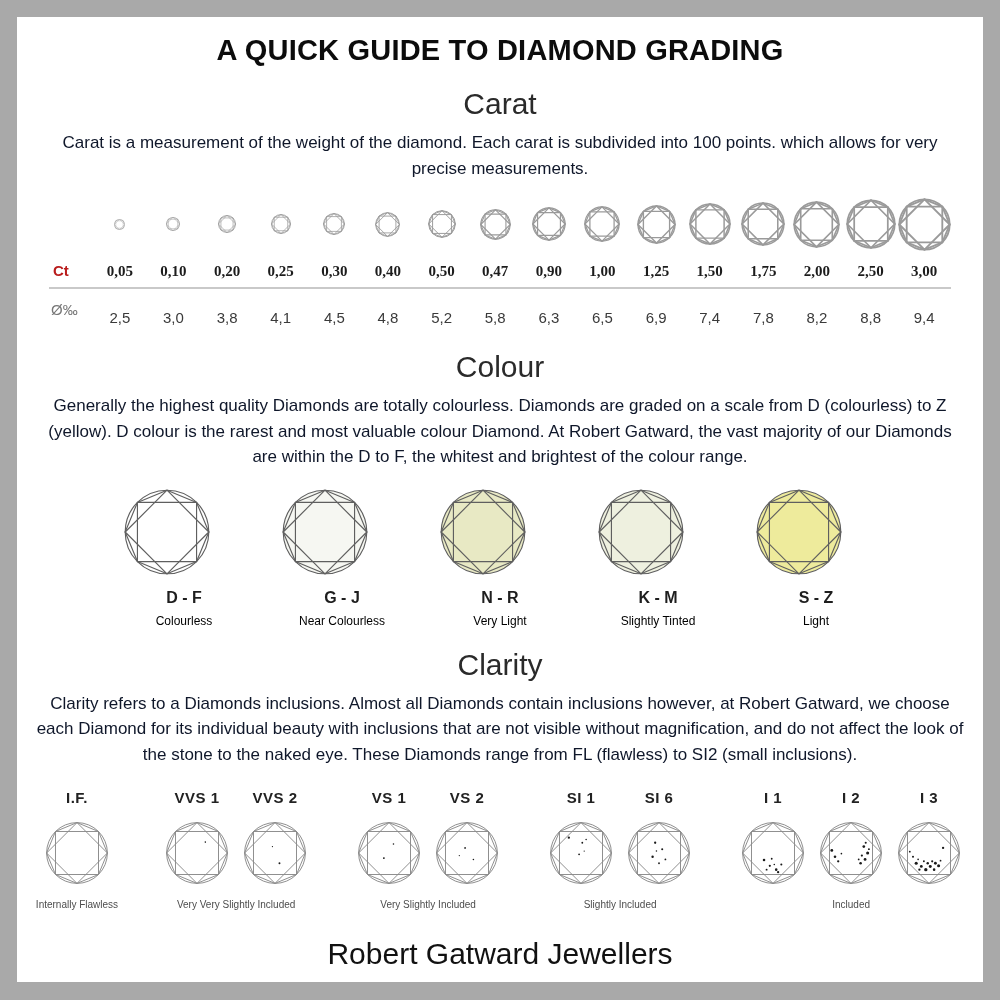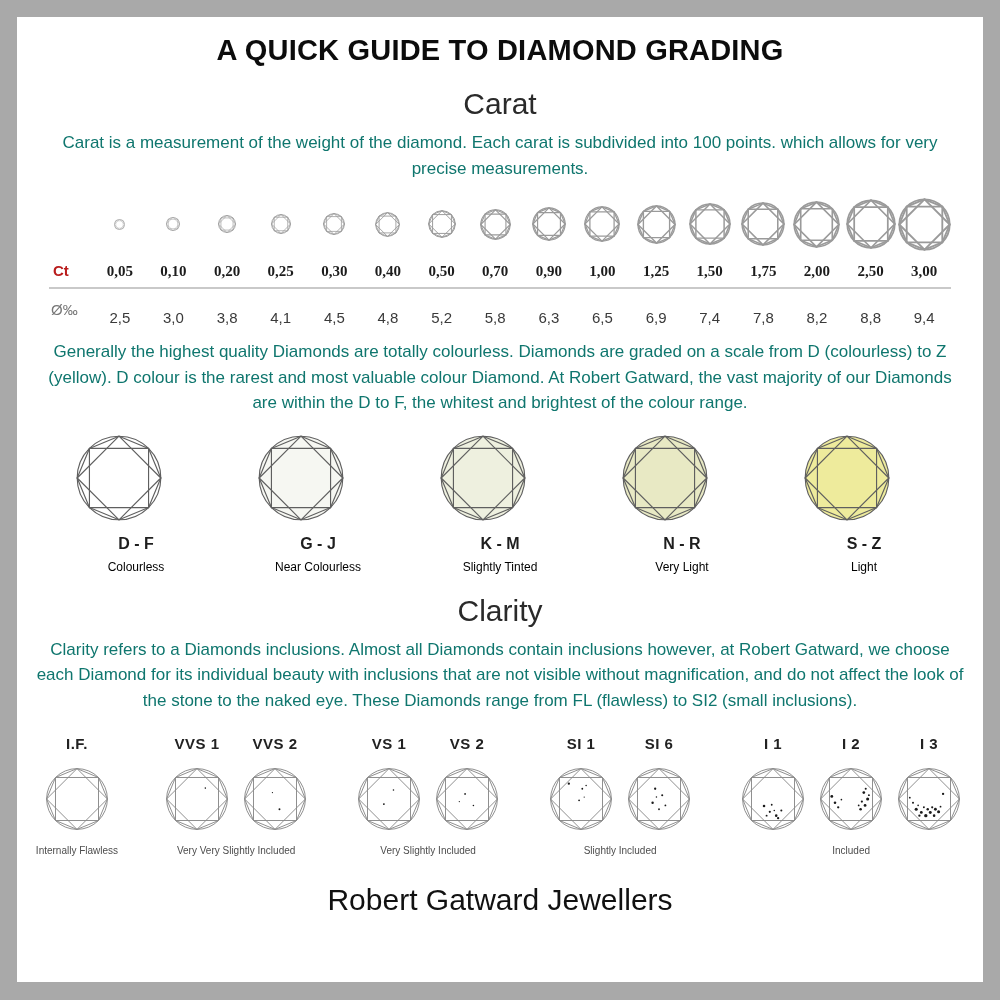--- a/index.html
+++ b/index.html
@@ -21,39 +21,39 @@
     margin:17px 0 0;
     font-size:29px;font-weight:700;letter-spacing:.2px;color:#0c0c0c;
   }
   .section-heading{
     margin:20px 0 0;
     font-size:30px;font-weight:400;color:#2a2a2a;
   }
   .section-desc{
     margin:9px auto 0;
     max-width:910px;
-    font-size:17px;line-height:1.5;color:#0f766e;
+    font-size:17px;line-height:1.5;color:#0f172a;
   }
   
   .carat-table{
     width:902px;margin:14px auto 0;
     display:grid;
     grid-template-columns:44px repeat(16,1fr);
     align-items:center;
   }
   .carat-gem-cell{height:58px;display:flex;align-items:center;justify-content:center;}
   .carat-ct-cell{padding:10px 0 7px;font-size:15px;font-weight:700;color:#1c1c1c;font-family:Liberation Serif, serif;}
   .carat-row-label{font-size:15px;font-weight:700;color:#b91c1c;text-align:left;padding-left:4px;}
   .carat-divider{grid-column:1 / -1;border-top:2px solid #c9c9c9;height:0;}
   .carat-mm-cell{padding:20px 0 4px;font-size:15px;color:#3a3a3a;}
   .carat-mm-label{font-weight:400;color:#777;font-size:15px;text-align:left;padding-left:2px;}
   
   .colour-row{
     margin:18px auto 0;
-    display:flex;justify-content:center;gap:60px;
+    display:flex;justify-content:center;gap:36px;
   }
   .colour-item{width:122px;}
   .colour-range{margin-top:13px;font-size:16px;font-weight:700;color:#1e1e1e;}
   .colour-label{margin-top:7px;font-size:12px;color:#000000;}
   
   .clarity-row{
     margin:22px auto 0;
     display:flex;justify-content:center;align-items:flex-start;gap:44px;
   }
   .clarity-group{display:flex;flex-direction:column;align-items:center;}
@@ -174,21 +174,21 @@
         </svg>
       </div>
       <div class="carat-row-label">Ct</div>
       <div class="carat-ct-cell">0,05</div>
       <div class="carat-ct-cell">0,10</div>
       <div class="carat-ct-cell">0,20</div>
       <div class="carat-ct-cell">0,25</div>
       <div class="carat-ct-cell">0,30</div>
       <div class="carat-ct-cell">0,40</div>
       <div class="carat-ct-cell">0,50</div>
-      <div class="carat-ct-cell">0,70</div>
+      <div class="carat-ct-cell">0,47</div>
       <div class="carat-ct-cell">0,90</div>
       <div class="carat-ct-cell">1,00</div>
       <div class="carat-ct-cell">1,25</div>
       <div class="carat-ct-cell">1,50</div>
       <div class="carat-ct-cell">1,75</div>
       <div class="carat-ct-cell">2,00</div>
       <div class="carat-ct-cell">2,50</div>
       <div class="carat-ct-cell">3,00</div>
       <div class="carat-divider"></div>
       <div class="carat-mm-label">Ø‰</div>
@@ -203,50 +203,51 @@
       <div class="carat-mm-cell">6,3</div>
       <div class="carat-mm-cell">6,5</div>
       <div class="carat-mm-cell">6,9</div>
       <div class="carat-mm-cell">7,4</div>
       <div class="carat-mm-cell">7,8</div>
       <div class="carat-mm-cell">8,2</div>
       <div class="carat-mm-cell">8,8</div>
       <div class="carat-mm-cell">9,4</div>
     </div>
 
+  <h2 class="section-heading">Colour</h2>
   <p class="section-desc">Generally the highest quality Diamonds are totally colourless. Diamonds are graded on a scale from D (colourless) to Z (yellow). D colour is the rarest and most valuable colour Diamond. At Robert Gatward, the vast majority of our Diamonds are within the D to F, the whitest and brightest of the colour range.</p>
 
   <div class="colour-row">
       <div class="colour-item">
         <svg viewBox="0 0 100 100" width="88" height="88" class="gem" style="--gem-fill: #ffffff; --gem-stroke: #5f5f5f; stroke-width: 1.3px;">
           <use href="#gem-shape" xlink:href="#gem-shape"></use>
         </svg>
         <div class="colour-range">D - F</div>
         <div class="colour-label">Colourless</div>
       </div>
       <div class="colour-item">
         <svg viewBox="0 0 100 100" width="88" height="88" class="gem" style="--gem-fill: #f6f7f2; --gem-stroke: #5f5f5f; stroke-width: 1.3px;">
           <use href="#gem-shape" xlink:href="#gem-shape"></use>
         </svg>
         <div class="colour-range">G - J</div>
         <div class="colour-label">Near Colourless</div>
       </div>
       <div class="colour-item">
+        <svg viewBox="0 0 100 100" width="88" height="88" class="gem" style="--gem-fill: #e8e9c4; --gem-stroke: #5f5f5f; stroke-width: 1.3px;">
+          <use href="#gem-shape" xlink:href="#gem-shape"></use>
+        </svg>
+        <div class="colour-range">N - R</div>
+        <div class="colour-label">Very Light</div>
+      </div>
+      <div class="colour-item">
         <svg viewBox="0 0 100 100" width="88" height="88" class="gem" style="--gem-fill: #eef0df; --gem-stroke: #5f5f5f; stroke-width: 1.3px;">
           <use href="#gem-shape" xlink:href="#gem-shape"></use>
         </svg>
         <div class="colour-range">K - M</div>
         <div class="colour-label">Slightly Tinted</div>
-      </div>
-      <div class="colour-item">
-        <svg viewBox="0 0 100 100" width="88" height="88" class="gem" style="--gem-fill: #e8e9c4; --gem-stroke: #5f5f5f; stroke-width: 1.3px;">
-          <use href="#gem-shape" xlink:href="#gem-shape"></use>
-        </svg>
-        <div class="colour-range">N - R</div>
-        <div class="colour-label">Very Light</div>
       </div>
       <div class="colour-item">
         <svg viewBox="0 0 100 100" width="88" height="88" class="gem" style="--gem-fill: #eeeb9c; --gem-stroke: #5f5f5f; stroke-width: 1.3px;">
           <use href="#gem-shape" xlink:href="#gem-shape"></use>
         </svg>
         <div class="colour-range">S - Z</div>
         <div class="colour-label">Light</div>
       </div>
     </div>
 

